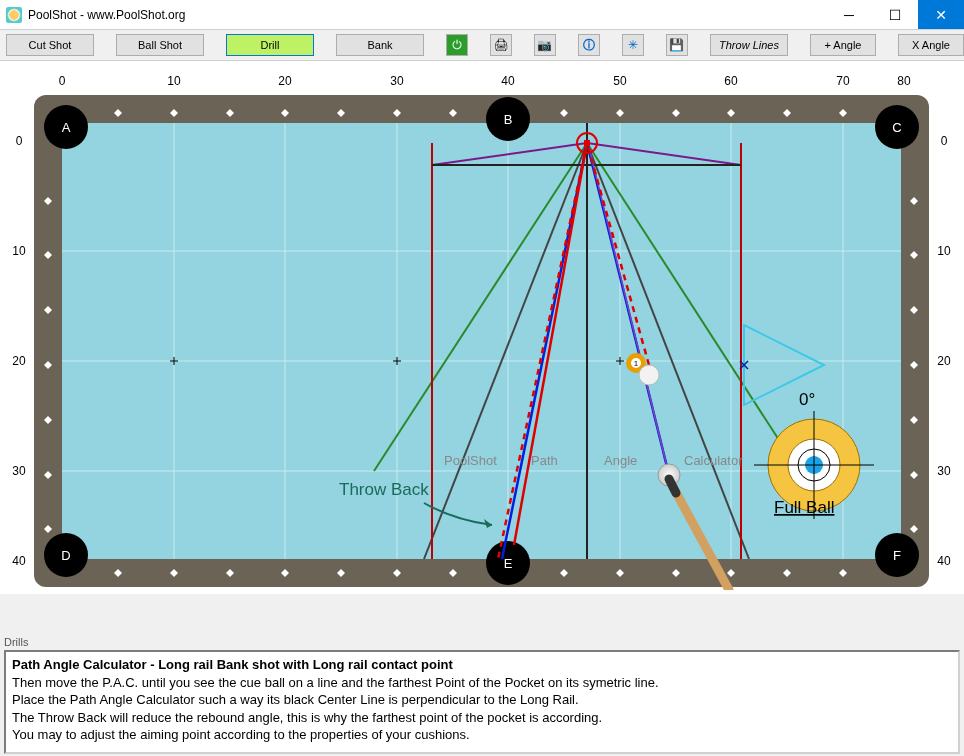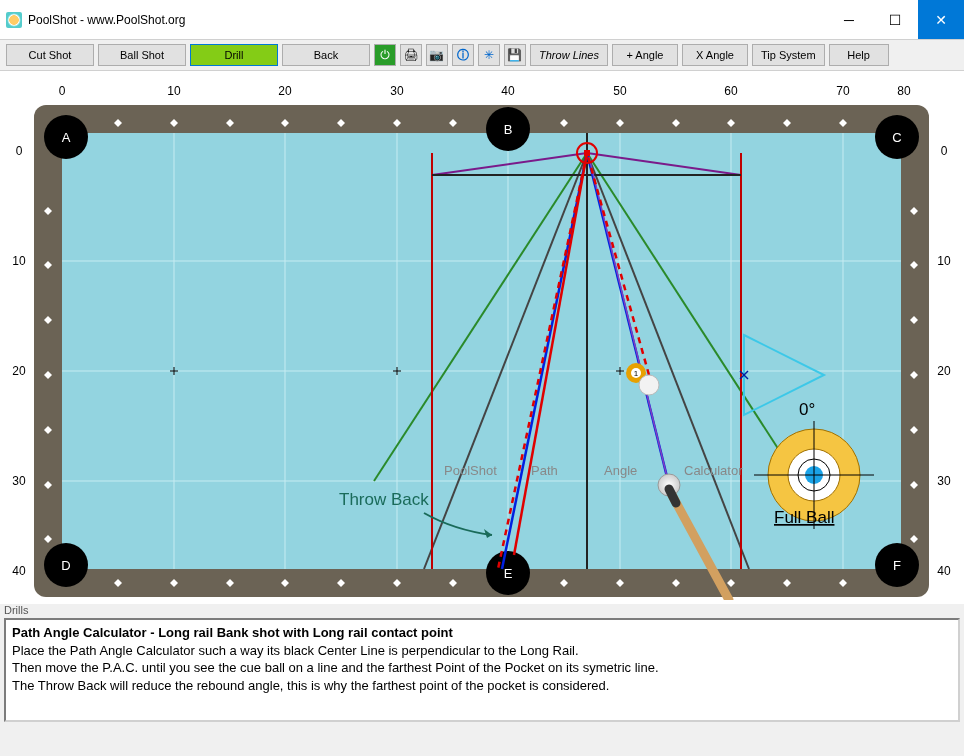--- a/index.html
+++ b/index.html
@@ -1,50 +1,50 @@
 <!DOCTYPE html>
 <html><head>
 <meta charset="utf-8">
 <style>
   * { box-sizing: border-box; margin: 0; padding: 0; }
   body { font-family: "Segoe UI", Tahoma, sans-serif; font-size: 12px; background: #f0f0f0; overflow: hidden; }
-  .titlebar { background: #fff; height: 40px; display: flex; align-items: center; padding-left: 6px; border-bottom: 1px solid #d0d0d0; }
+  .titlebar { background: #fff; height: 30px; display: flex; align-items: center; padding-left: 6px; border-bottom: 1px solid #d0d0d0; }
   .titlebar .icon { width: 16px; height: 16px; margin-right: 6px; background: radial-gradient(circle, #ffcc66 40%, #fff 45%, #5cc 60%); border-radius: 2px; }
   .titlebar .title { flex: 1; font-size: 12px; color: #000; }
   .winbtns { display: flex; height: 100%; }
   .winbtn { width: 46px; height: 100%; display: flex; align-items: center; justify-content: center; font-size: 14px; color: #000; }
   .winbtn.close { background: #0078d7; color: #fff; }
-  .toolbar { background: #f0f0f0; padding: 4px 6px; display: flex; gap: 4px; align-items: center; border-bottom: 1px solid #d0d0d0; }
+  .toolbar { background: #f0f0f0; padding: 4px 6px; display: flex; gap: 22px; align-items: center; border-bottom: 1px solid #d0d0d0; }
   .tbtn { height: 22px; border: 1px solid #adadad; background: #e1e1e1; font-size: 11px; padding: 0 8px; cursor: pointer; min-width: 88px; }
-  .tbtn.active { background: #84cc16; border-color: #0078d7; }
+  .tbtn.active { background: #bef264; border-color: #0078d7; }
   .ticon { width: 22px; height: 22px; min-width: 22px; border: 1px solid #adadad; background: #e1e1e1; display: flex; align-items: center; justify-content: center; font-size: 12px; cursor: pointer; padding: 0; }
   .content { background: #fff; padding: 4px; }
   .table-svg { display: block; width: 956px; height: 525px; }
-  .drills-label { font-size: 11px; color: #555; padding-left: 4px; }
+  .drills-label { font-size: 11px; color: #555; padding-left: 4px; margin-top: 42px; }
   .drills-panel { background: #fff; border: 2px inset #d0d0d0; margin: 2px 4px 4px 4px; padding: 4px 6px; height: 104px; overflow-y: auto; font-size: 13px; line-height: 1.35; }
   .drills-panel .heading { font-weight: bold; }
 </style>
 </head>
 <body>
 
 <div class="titlebar">
   <div class="icon"></div>
   <div class="title">PoolShot - www.PoolShot.org</div>
   <div class="winbtns">
     <div class="winbtn">─</div>
     <div class="winbtn">☐</div>
     <div class="winbtn close">✕</div>
   </div>
 </div>
 
 <div class="toolbar">
   <button class="tbtn">Cut Shot</button>
   <button class="tbtn">Ball Shot</button>
   <button class="tbtn active">Drill</button>
-  <button class="tbtn">Back</button>
+  <button class="tbtn">Bank</button>
   <button class="ticon" style="background:#2a9d2a;color:#fff;">⏻</button>
   <button class="ticon">🖨</button>
   <button class="ticon">📷</button>
   <button class="ticon" style="color:#0066cc;font-weight:bold;">ⓘ</button>
   <button class="ticon" style="color:#0066cc;">✳</button>
   <button class="ticon">💾</button>
   <button class="tbtn" style="min-width:78px;font-style:italic;">Throw Lines</button>
   <button class="tbtn" style="min-width:66px;">+ Angle</button>
   <button class="tbtn" style="min-width:66px;">X Angle</button>
   <button class="tbtn" style="min-width:70px;">Tip System</button>
@@ -249,16 +249,17 @@
     <circle cx="810" cy="400" r="16" fill="none" stroke="#000"></circle>
     <text x="795" y="340" font-size="17">0°</text>
     <text x="770" y="448" font-size="17" text-decoration="underline">Full Ball</text>
   </g>
 </svg>
 </div>
 
 <div class="drills-label">Drills</div>
 <div class="drills-panel">
   <div class="heading">Path Angle Calculator - Long rail Bank shot with Long rail contact point</div>
+  <div>Then move the P.A.C. until you see the cue ball on a line and the farthest Point of the Pocket on its symetric line.</div>
   <div>Place the Path Angle Calculator such a way its black Center Line is perpendicular to the Long Rail.</div>
-  <div>Then move the P.A.C. until you see the cue ball on a line and the farthest Point of the Pocket on its symetric line.</div>
-  <div>The Throw Back will reduce the rebound angle, this is why the farthest point of the pocket is considered.</div>
+  <div>The Throw Back will reduce the rebound angle, this is why the farthest point of the pocket is according.</div>
+  <div>You may to adjust the aiming point according to the properties of your cushions.</div>
 </div>
 
 </body></html>

